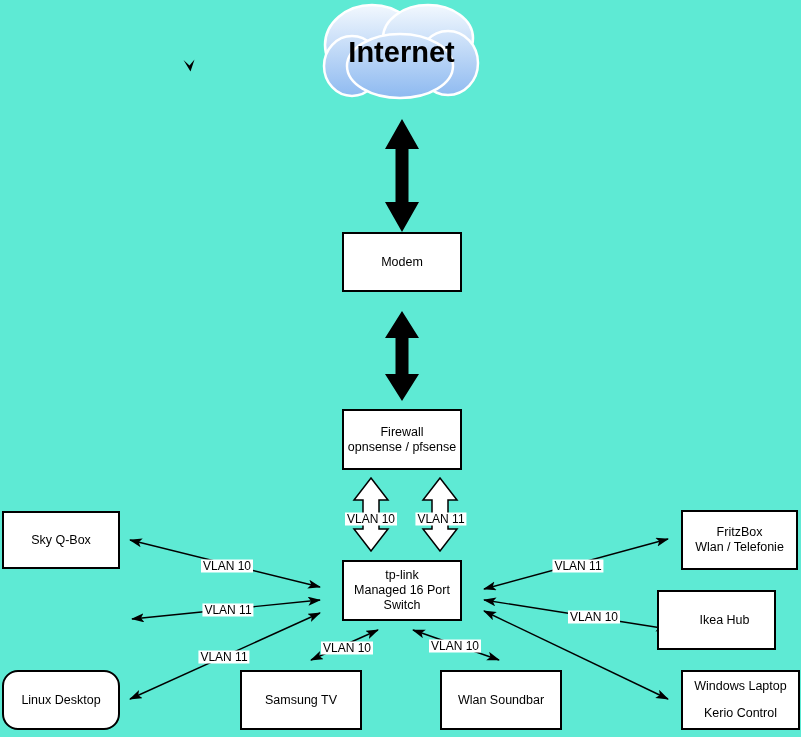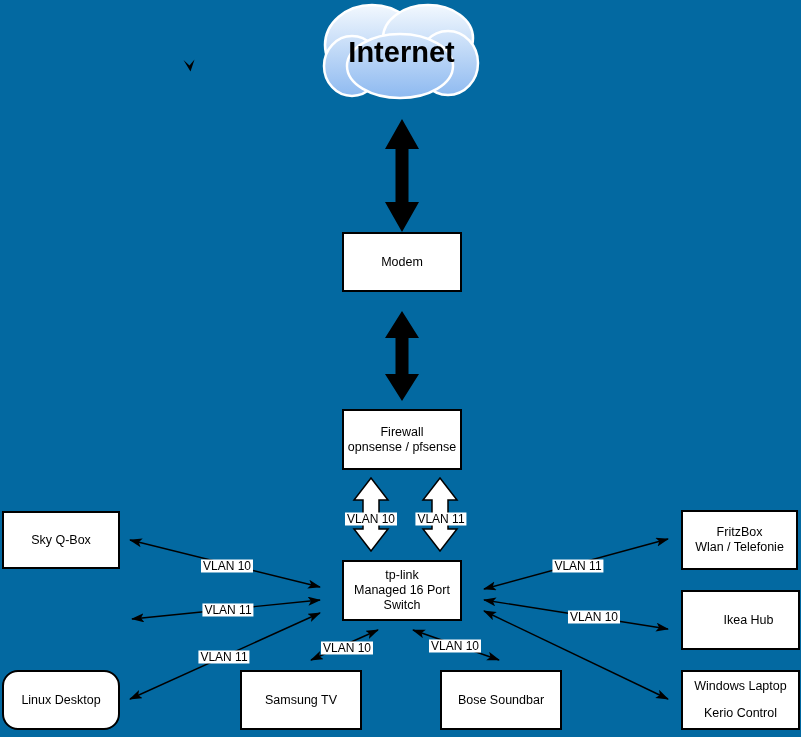--- a/index.html
+++ b/index.html
@@ -1,19 +1,19 @@
 <!DOCTYPE html>
 <html><head>
 <meta charset="utf-8">
 <style>
   html,body{margin:0;padding:0;background:#ffffff;}
   #canvas{
     position:relative;
     width:801px;height:737px;
-    background:#0369a1;
+    background:#5eead4;
     font-family:"Liberation Sans", sans-serif;
     overflow:hidden;
   }
   svg.layer{position:absolute;left:0;top:0;width:801px;height:737px;}
   .node{
     position:absolute;
     box-sizing:border-box;
     border:2px solid #000000;
     background:#ffffff;
     display:flex;
@@ -120,29 +120,29 @@
 
   <div class="node" style="left:2px;top:670px;width:118px;height:60px;border-radius:16px;">
     <div class="line">Linux Desktop</div>
   </div>
 
   <div class="node" style="left:240px;top:670px;width:122px;height:60px;">
     <div class="line">Samsung TV</div>
   </div>
 
   <div class="node" style="left:440px;top:670px;width:122px;height:60px;">
-    <div class="line">Bose Soundbar</div>
+    <div class="line">Wlan Soundbar</div>
   </div>
 
   <div class="node" style="left:681px;top:510px;width:117px;height:60px;">
     <div class="line">FritzBox</div>
     <div class="line">Wlan / Telefonie</div>
   </div>
 
-  <div class="node" style="left:681px;top:590px;width:119px;height:60px;padding-left:16px;">
+  <div class="node" style="left:657px;top:590px;width:119px;height:60px;padding-left:16px;">
     <div class="line">Ikea Hub</div>
   </div>
 
   <div class="node windows" style="left:681px;top:670px;width:119px;height:60px;">
     <div class="line">Windows Laptop</div>
     <div class="line">Kerio Control</div>
   </div>
 
   <div class="vlan-label" style="left:371px;top:519px;">VLAN 10</div>
   <div class="vlan-label" style="left:441px;top:519px;">VLAN 11</div>

